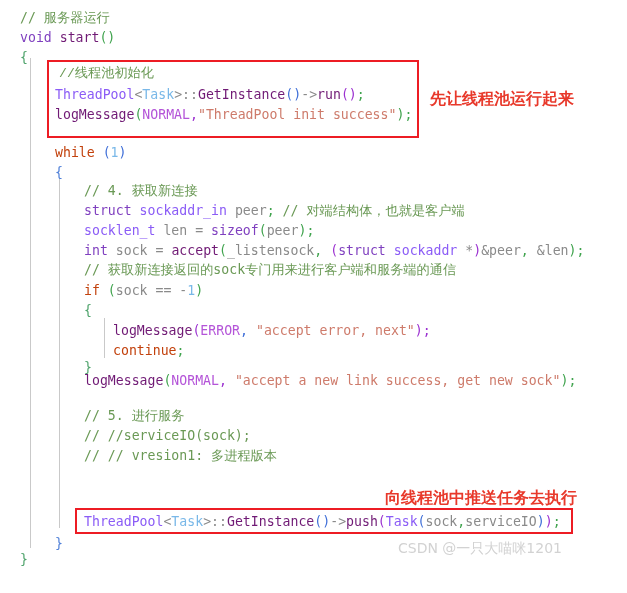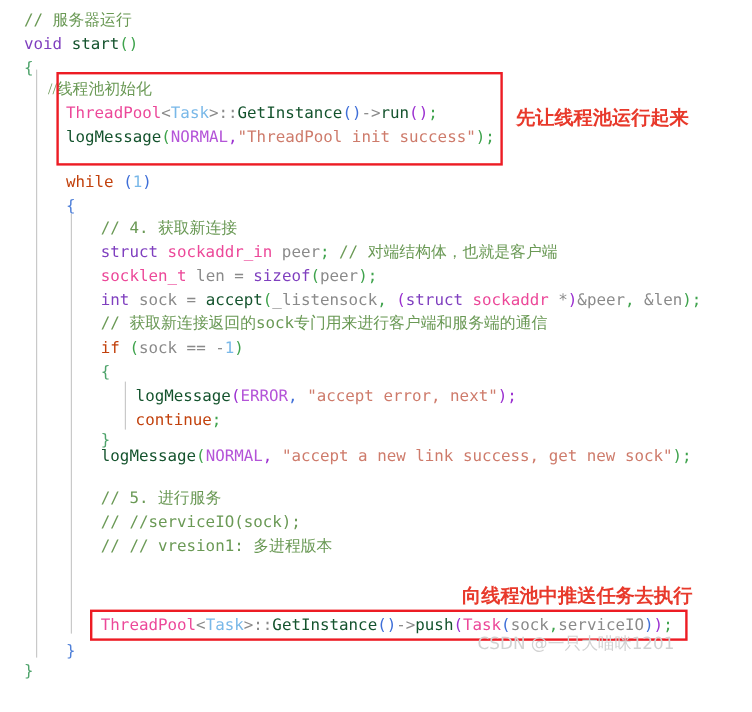--- a/index.html
+++ b/index.html
@@ -31,23 +31,23 @@
     font-size: 13.2px;
     font-family: "DejaVu Sans Mono", "Liberation Mono", monospace;
     white-space: pre;
     letter-spacing: 0px;
   }
 
   
   .t-cmt      { color: #6A9955; }
   .t-kw       { color: #7F3FBF; }      
   .t-kw2      { color: #c2410c; }
-  .t-type     { color: #ec4899; }      
+  .t-type     { color: #8b5cf6; }      
   .t-typelt   { color: #79B8E8; }
-  .t-fn       { color: #14532d; }
+  .t-fn       { color: #701a75; }
   .t-plain    { color: #8a8a8a; }
   .t-str      { color: #CE7B6B; }
   .t-num      { color: #79B8E8; }
   .t-const    { color: #B454D8; }
   .t-paren-g  { color: #3FA34D; }
   .t-paren-b  { color: #3F6FD8; }
   .t-paren-p  { color: #9B30D0; }
   .t-brace-g  { color: #4EA36B; }
   .t-brace-b  { color: #4E7FD8; }
   .t-op       { color: #8a8a8a; }
@@ -94,21 +94,21 @@
   <div class="guide" style="left:30px; top:58px; height:490px;"></div>
   <div class="guide" style="left:59px; top:178px; height:350px;"></div>
   <div class="guide" style="left:104px; top:318px; height:40px;"></div>
 
   <div class="code-line" style="top:8px; left:20px;"><span class="t-cmt">// 服务器运行</span></div>
 
   <div class="code-line" style="top:28px; left:20px;"><span class="t-kw">void</span><span class="t-plain"> </span><span class="t-fn">start</span><span class="t-paren-g">()</span></div>
 
   <div class="code-line" style="top:48px; left:20px;"><span class="t-brace-g">{</span></div>
 
-  <div class="code-line" style="top:64px; left:40px; font-family:Liberation Serif, serif;"><span class="t-cmt">//线程池初始化</span></div>
+  <div class="code-line" style="top:64px; left:59px; font-family:Liberation Mono, monospace;"><span class="t-cmt">//线程池初始化</span></div>
 
   <div class="code-line" style="top:85px; left:55px;"><span class="t-type">ThreadPool</span><span class="t-plain">&lt;</span><span class="t-typelt">Task</span><span class="t-plain">&gt;</span><span class="t-plain">::</span><span class="t-fn">GetInstance</span><span class="t-paren-b">()</span><span class="t-op">-&gt;</span><span class="t-fn">run</span><span class="t-paren-p">()</span><span class="t-paren-g">;</span></div>
 
   <div class="code-line" style="top:105px; left:55px;"><span class="t-fn">logMessage</span><span class="t-paren-g">(</span><span class="t-const">NORMAL</span><span class="t-paren-p">,</span><span class="t-str">"ThreadPool init success"</span><span class="t-paren-g">);</span></div>
 
   <div class="code-line" style="top:143px; left:55px;"><span class="t-kw2">while</span><span class="t-plain"> </span><span class="t-paren-b">(</span><span class="t-num">1</span><span class="t-paren-b">)</span></div>
 
   <div class="code-line" style="top:163px; left:55px;"><span class="t-brace-b">{</span></div>
 
   <div class="code-line" style="top:181px; left:84px;"><span class="t-cmt">// 4. 获取新连接</span></div>
@@ -146,15 +146,15 @@
   <div class="code-line" style="top:534px; left:55px;"><span class="t-brace-b">}</span></div>
 
   <div class="code-line" style="top:550px; left:20px;"><span class="t-brace-g">}</span></div>
 
   <div class="redbox" style="left:47px; top:60px; width:372px; height:78px;"></div>
   <div class="redbox" style="left:75px; top:508px; width:498px; height:26px;"></div>
 
   <div class="annot" style="left:430px; top:90px;">先让线程池运行起来</div>
   <div class="annot" style="left:385px; top:489px;">向线程池中推送任务去执行</div>
 
-  <div class="watermark" style="left:398px; top:528px;">CSDN @一只大喵咪1201</div>
+  <div class="watermark" style="left:398px; top:540px;">CSDN @一只大喵咪1201</div>
 
 </div>
 
 </body></html>

